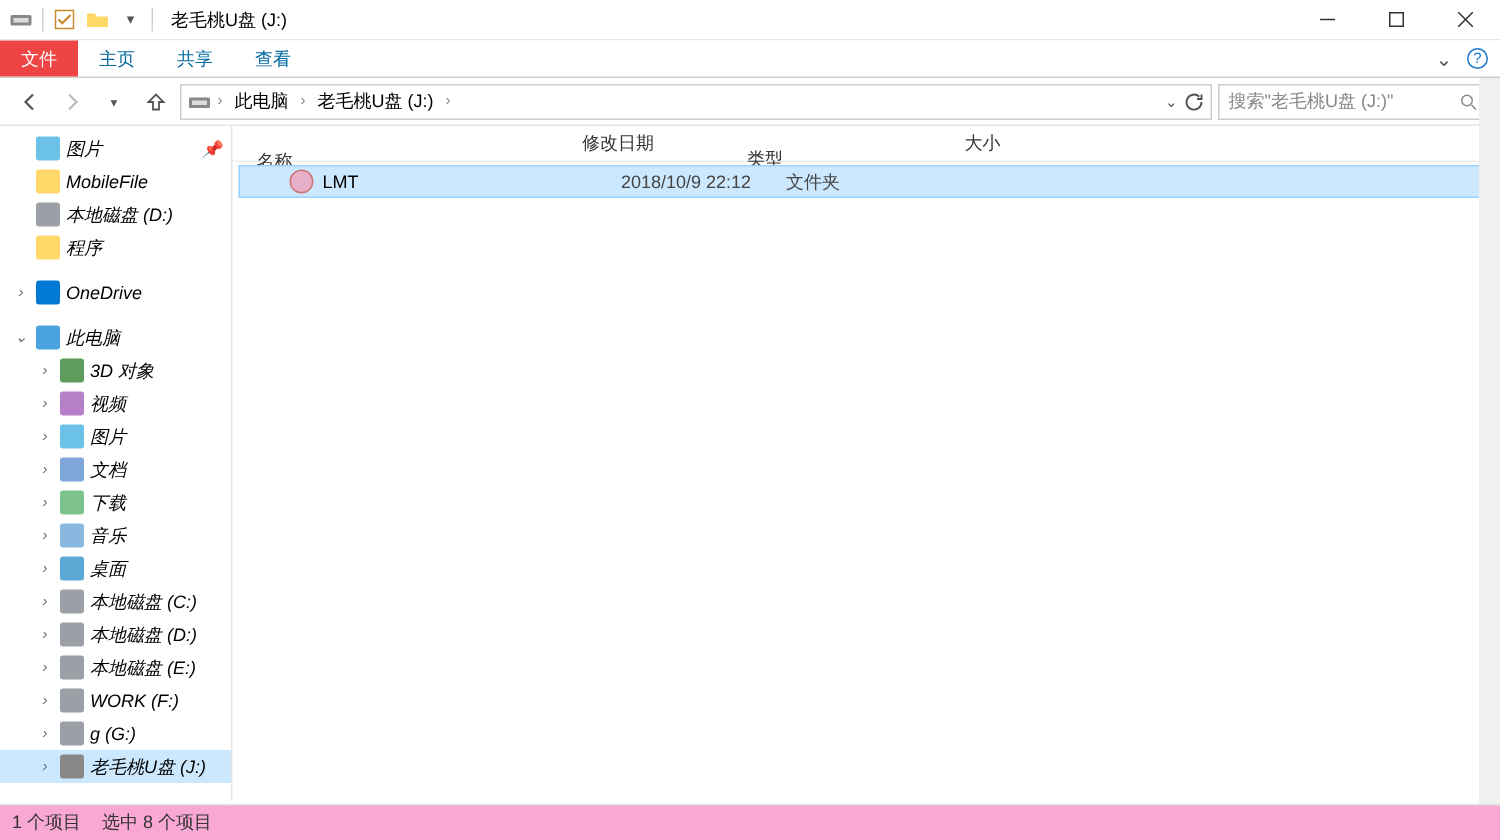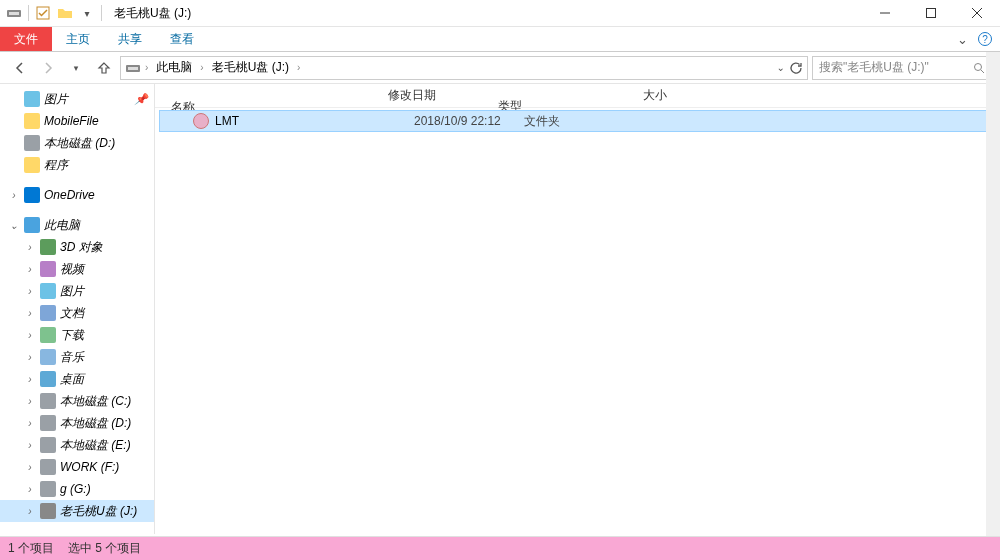--- a/index.html
+++ b/index.html
@@ -294,16 +294,16 @@
       </div>
       <div class="cell date">2018/10/9 22:12</div>
       <div class="cell type">文件夹</div>
       <div class="cell size"></div>
     </div>
   </div>
 </div>
 
 <div class="statusbar">
   <span>1 个项目</span>
-  <span>选中 5 个项目</span>
+  <span>选中 8 个项目</span>
 </div>
 
 <div class="scroll-corner"></div>
 
 </body></html>

